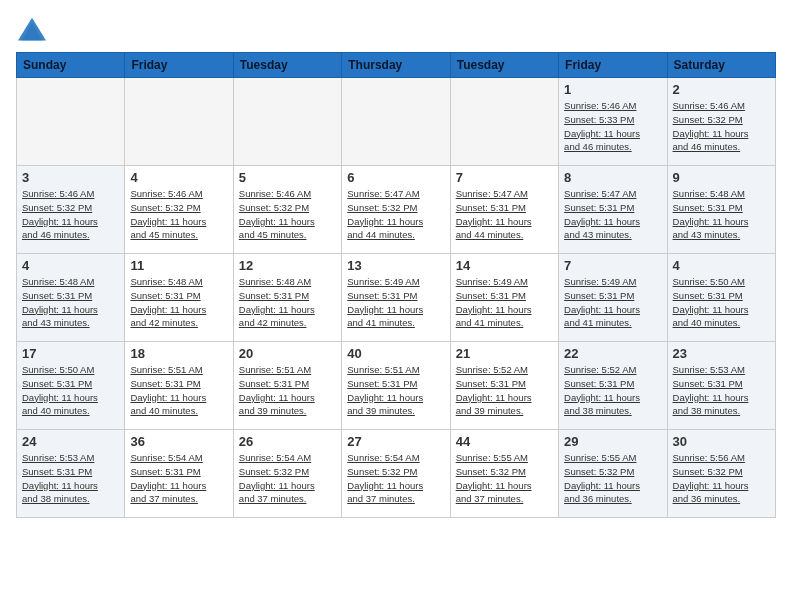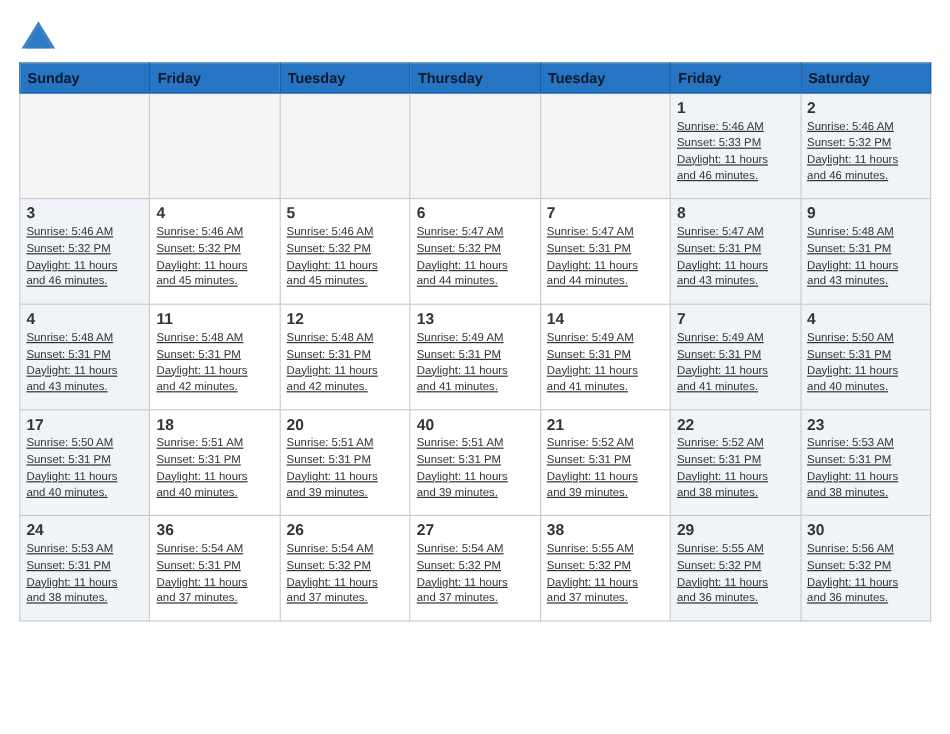--- a/index.html
+++ b/index.html
@@ -236,21 +236,21 @@
         </td>
         <td>
           <span class="day-num">26</span>
           <div class="day-info">Sunrise: 5:54 AM<br>Sunset: 5:32 PM<br>Daylight: 11 hours<br>and 37 minutes.</div>
         </td>
         <td>
           <span class="day-num">27</span>
           <div class="day-info">Sunrise: 5:54 AM<br>Sunset: 5:32 PM<br>Daylight: 11 hours<br>and 37 minutes.</div>
         </td>
         <td>
-          <span class="day-num">38</span>
+          <span class="day-num">44</span>
           <div class="day-info">Sunrise: 5:55 AM<br>Sunset: 5:32 PM<br>Daylight: 11 hours<br>and 37 minutes.</div>
         </td>
         <td class="weekend">
           <span class="day-num">29</span>
           <div class="day-info">Sunrise: 5:55 AM<br>Sunset: 5:32 PM<br>Daylight: 11 hours<br>and 36 minutes.</div>
         </td>
         <td class="weekend">
           <span class="day-num">30</span>
           <div class="day-info">Sunrise: 5:56 AM<br>Sunset: 5:32 PM<br>Daylight: 11 hours<br>and 36 minutes.</div>
         </td>

